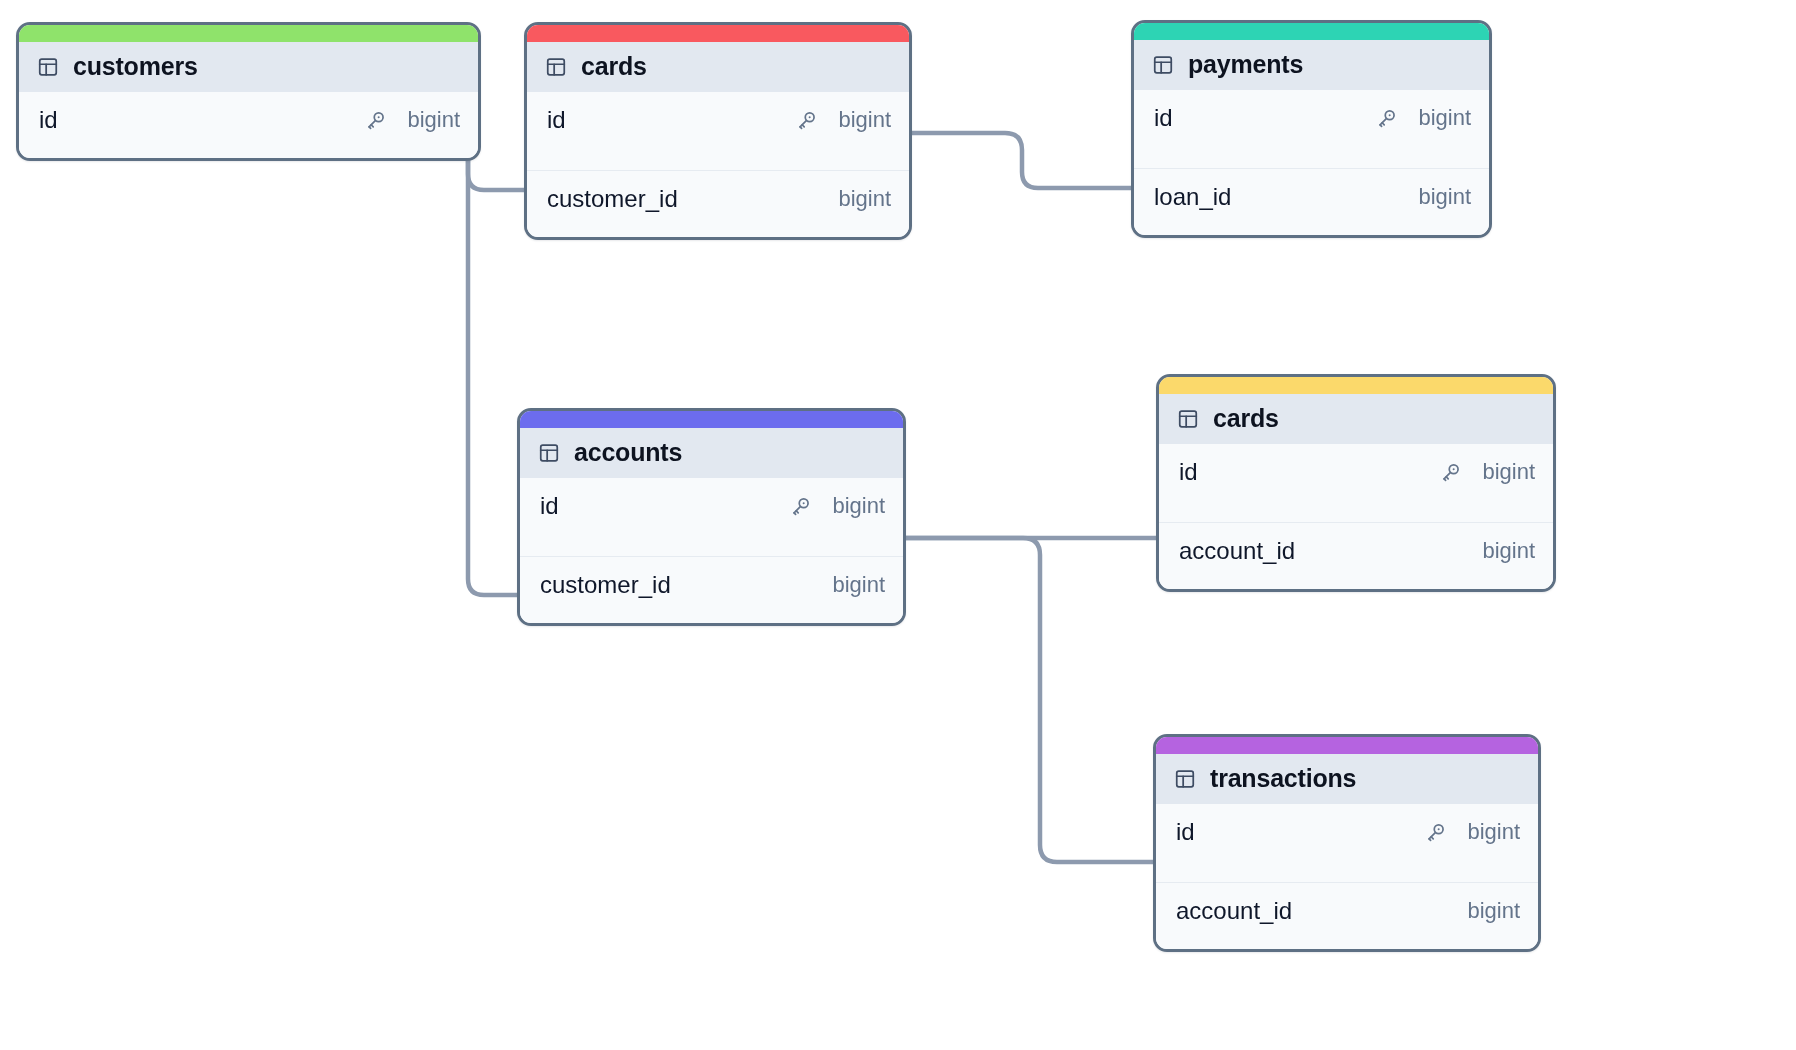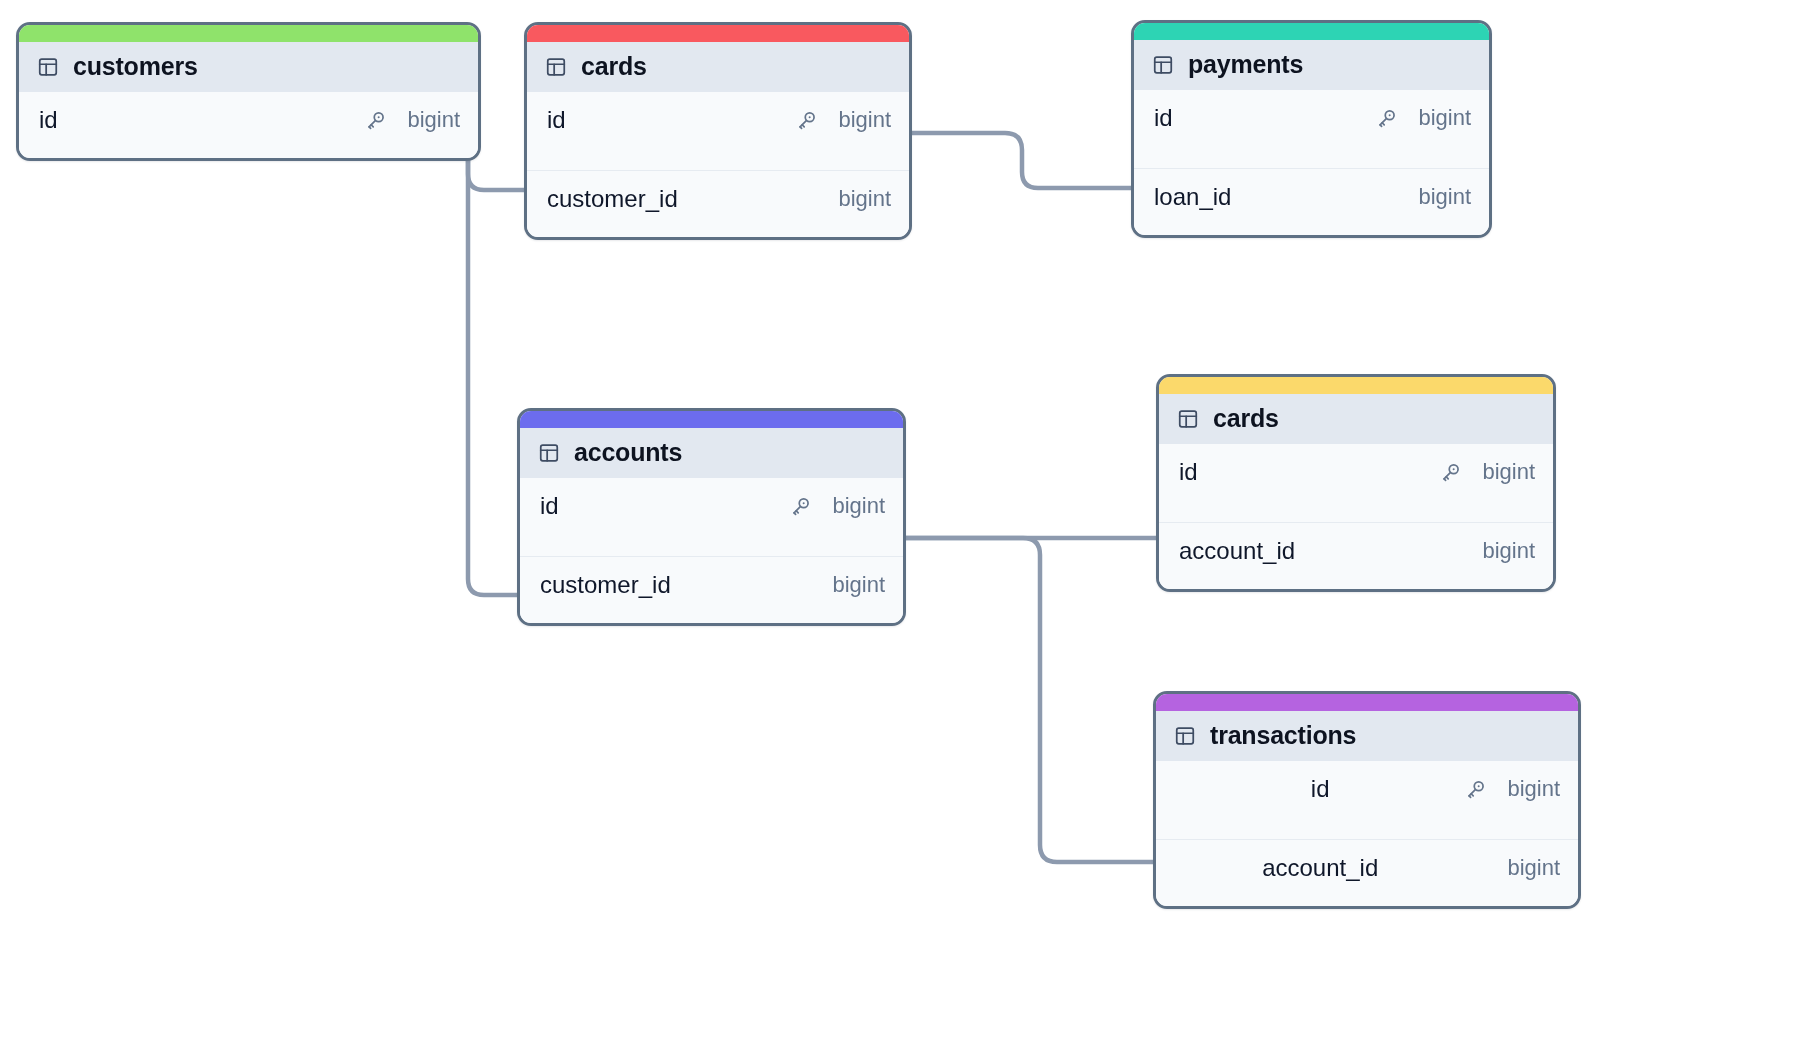--- a/index.html
+++ b/index.html
@@ -285,21 +285,21 @@
           </span>
         </div>
         <div class="field-row">
           <span class="field-name">account_id</span>
           <span class="field-right">
             <span class="key-slot"></span>
             <span class="field-type">bigint</span>
           </span>
         </div>
       </div>
-      <div class="table-node" style="left: 1153px; top: 691px; width: 428px; text-align: center;">
+      <div class="table-node" style="left: 1153px; top: 734px; width: 388px;">
         <div class="accent-bar" style="background: rgb(181, 99, 224);"></div>
         <div class="node-header">
           <span style="display: flex;">
             <svg class="tbl-icon" viewBox="0 0 24 24" fill="none" stroke="currentColor" stroke-width="1.9" stroke-linecap="round" stroke-linejoin="round" aria-hidden="true">
               <rect x="3" y="3.5" width="18" height="17" rx="2.2"></rect>
               <line x1="3" y1="9" x2="21" y2="9"></line>
               <line x1="10" y1="9" x2="10" y2="20.5"></line>
             </svg>
           </span>
           <span class="node-title">transactions</span>

